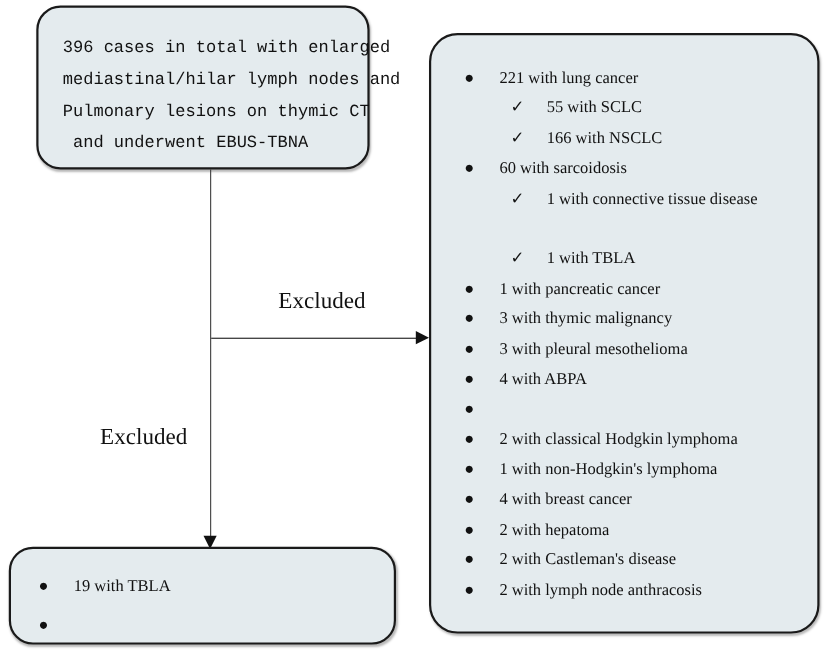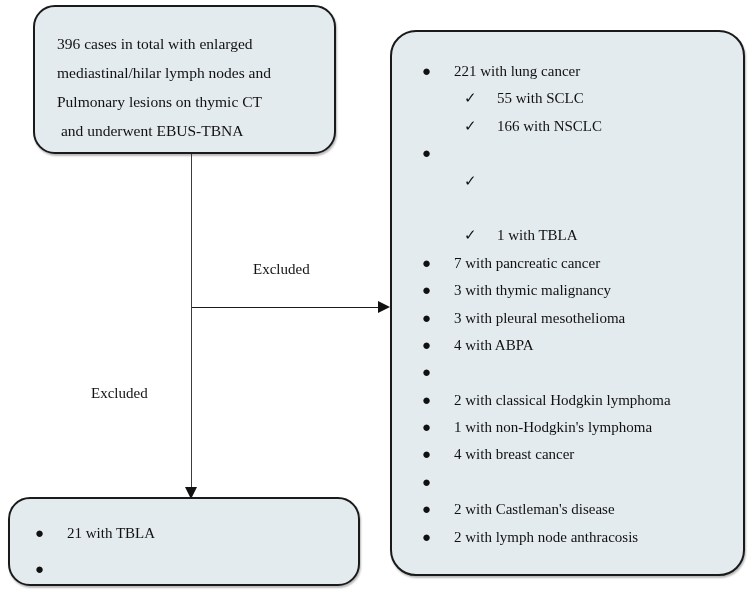--- a/index.html
+++ b/index.html
@@ -49,20 +49,21 @@
     height: 546px;
     border-radius: 26px;
   }
 
   
   .summary-lines {
     position: absolute;
     left: 22px;
     top: 22px;
     right: 12px;
+    font-family: Liberation Mono, monospace;
   }
   .summary-line {
     font-size: 15.5px;
     line-height: 29px;
     white-space: pre;
   }
 
   
   .list {
     position: absolute;
@@ -159,21 +160,21 @@
     border-top: 12px solid #111111;
   }
   #arrow-enrolled {
     left: 185px;
     top: 487px;
   }
 
   
   .edge-label {
     position: absolute;
-    font-size: 15px;
+    font-size: 21px;
     white-space: nowrap;
   }
   #label-excluded {
     left: 253px;
     top: 261px;
   }
   #label-enrolled {
     left: 91px;
     top: 385px;
   }
@@ -209,31 +210,33 @@
         <div class="row level-2">
           <span class="marker check">✓</span>
           <span class="row-text">55 with SCLC</span>
         </div>
         <div class="row level-2">
           <span class="marker check">✓</span>
           <span class="row-text">166 with NSCLC</span>
         </div>
         <div class="row level-1">
           <span class="marker bullet">●</span>
+          <span class="row-text">60 with sarcoidosis</span>
         </div>
         <div class="row level-2 wrapped">
           <span class="marker check">✓</span>
+          <span class="row-text">1 with connective tissue disease</span>
         </div>
         <div class="row level-2">
           <span class="marker check">✓</span>
           <span class="row-text">1 with TBLA</span>
         </div>
         <div class="row level-1">
           <span class="marker bullet">●</span>
-          <span class="row-text">7 with pancreatic cancer</span>
+          <span class="row-text">1 with pancreatic cancer</span>
         </div>
         <div class="row level-1">
           <span class="marker bullet">●</span>
           <span class="row-text">3 with thymic malignancy</span>
         </div>
         <div class="row level-1">
           <span class="marker bullet">●</span>
           <span class="row-text">3 with pleural mesothelioma</span>
         </div>
         <div class="row level-1">
@@ -250,37 +253,38 @@
         <div class="row level-1">
           <span class="marker bullet">●</span>
           <span class="row-text">1 with non-Hodgkin's lymphoma</span>
         </div>
         <div class="row level-1">
           <span class="marker bullet">●</span>
           <span class="row-text">4 with breast cancer</span>
         </div>
         <div class="row level-1">
           <span class="marker bullet">●</span>
+          <span class="row-text">2 with hepatoma</span>
         </div>
         <div class="row level-1">
           <span class="marker bullet">●</span>
           <span class="row-text">2 with Castleman's disease</span>
         </div>
         <div class="row level-1">
           <span class="marker bullet">●</span>
           <span class="row-text">2 with lymph node anthracosis</span>
         </div>
       </div>
   </div>
 
   <div class="box" id="bottom-left-box">
     <div class="list" id="bottom-left-list">
         <div class="row level-1">
           <span class="marker bullet">●</span>
-          <span class="row-text">21 with TBLA</span>
+          <span class="row-text">19 with TBLA</span>
         </div>
         <div class="row level-1">
           <span class="marker bullet">●</span>
         </div>
       </div>
   </div>
 
 </div>
 
 </body></html>

